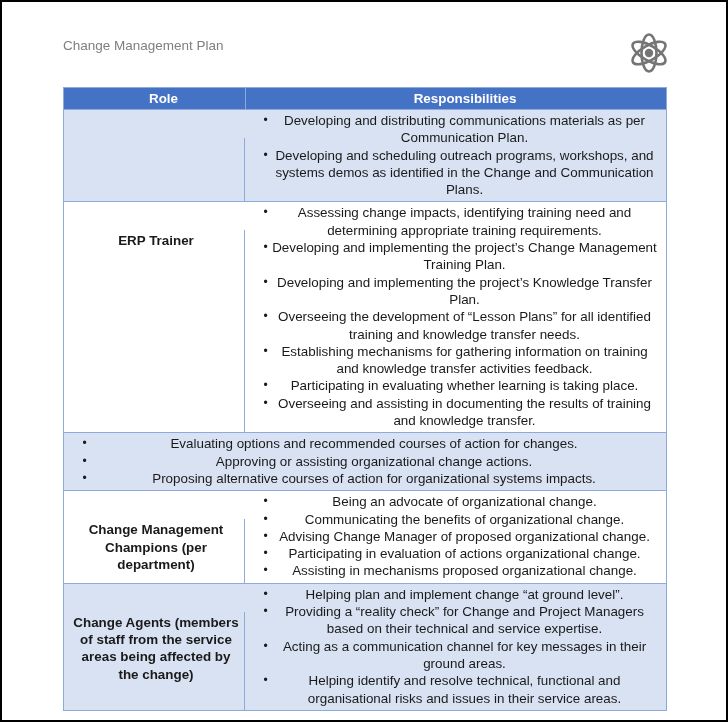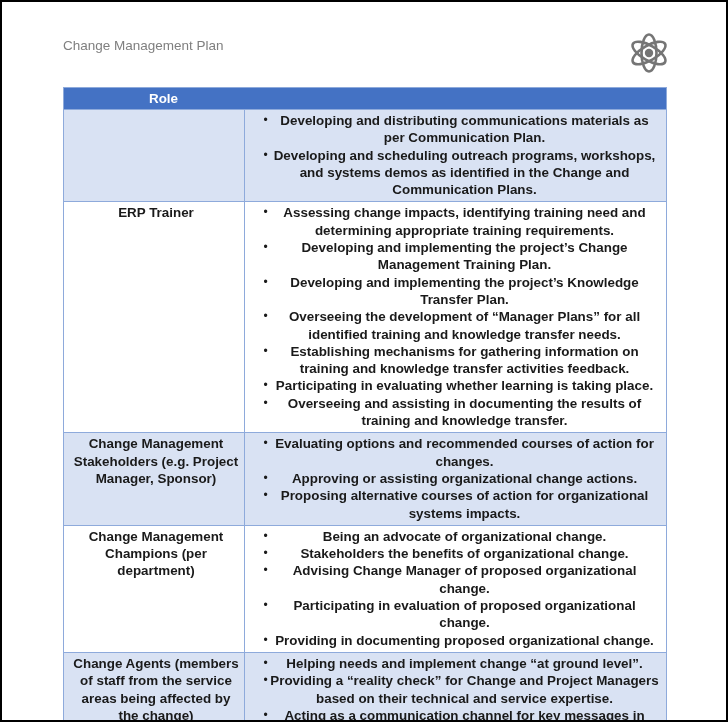--- a/index.html
+++ b/index.html
@@ -29,26 +29,26 @@
     font-size:13.4px;line-height:17.3px;color:var(--text);
   }
   .t-head{display:flex;background:var(--header-bg);color:#fff;font-weight:bold;}
   .th{height:21px;line-height:21px;padding-left:18px;font-size:13.4px;}
   .role-col{width:181px;flex:none;}
   .resp-col{flex:1;border-left:1px solid var(--tbl-border);}
   .t-row{display:flex;border-top:1px solid var(--tbl-border);background:#fff;}
   .t-row.shaded{background:var(--band-bg);}
   .role-cell{
     width:181px;flex:none;font-weight:bold;
-    padding:2px 4px 3px 8px;border-right:1px solid var(--tbl-border);
+    padding:2px 4px 3px 8px;border-right:1px solid var(--tbl-border);margin-top:28px;
   }
   .resp-cell{flex:1;padding:2px 4px 3px 0;}
   .bullet-item{display:flex;}
   .bullet-dot{flex:none;width:24px;padding-left:17px;font-size:12px;}
-  .bullet-text{flex:1;padding-right:2px;font-weight:bold;}
+  .bullet-text{flex:1;padding-right:2px;}
 </style>
 </head>
 <body>
 
 <div class="page">
 
   <div class="doc-title">
     <div>Change Management Plan</div>
   </div>
 
@@ -59,20 +59,21 @@
         <ellipse cx="22" cy="22" rx="7.5" ry="18.5" transform="rotate(60 22 22)"></ellipse>
         <ellipse cx="22" cy="22" rx="7.5" ry="18.5" transform="rotate(-60 22 22)"></ellipse>
       </g>
       <circle cx="22" cy="22" r="4.2" fill="#757575"></circle>
     </svg>
   </div>
 
   <div class="roles-table">
     <div class="t-head">
       <div class="th role-col">Role</div>
+      <div class="th resp-col">Responsibilities</div>
     </div>
     <div id="tbody">
         <div class="t-row shaded">
           <div class="role-cell"></div>
           <div class="resp-cell">
             <div class="bullet-item">
               <span class="bullet-dot">•</span>
               <span class="bullet-text">Developing and distributing communications materials as per Communication Plan.</span>
             </div>
             <div class="bullet-item">
@@ -91,38 +92,37 @@
             <div class="bullet-item">
               <span class="bullet-dot">•</span>
               <span class="bullet-text">Developing and implementing the project’s Change Management Training Plan.</span>
             </div>
             <div class="bullet-item">
               <span class="bullet-dot">•</span>
               <span class="bullet-text">Developing and implementing the project’s Knowledge Transfer Plan.</span>
             </div>
             <div class="bullet-item">
               <span class="bullet-dot">•</span>
-              <span class="bullet-text">Overseeing the development of “Manager Plans” for all identified training and knowledge transfer needs.</span>
+              <span class="bullet-text">Overseeing the development of “Lesson Plans” for all identified training and knowledge transfer needs.</span>
             </div>
             <div class="bullet-item">
               <span class="bullet-dot">•</span>
               <span class="bullet-text">Establishing mechanisms for gathering information on training and knowledge transfer activities feedback.</span>
             </div>
             <div class="bullet-item">
               <span class="bullet-dot">•</span>
               <span class="bullet-text">Participating in evaluating whether learning is taking place.</span>
             </div>
             <div class="bullet-item">
               <span class="bullet-dot">•</span>
               <span class="bullet-text">Overseeing and assisting in documenting the results of training and knowledge transfer.</span>
             </div>
           </div>
         </div>
         <div class="t-row shaded">
-          <div class="role-cell">Change Management Stakeholders (e.g. Project Manager, Sponsor)</div>
           <div class="resp-cell">
             <div class="bullet-item">
               <span class="bullet-dot">•</span>
               <span class="bullet-text">Evaluating options and recommended courses of action for changes.</span>
             </div>
             <div class="bullet-item">
               <span class="bullet-dot">•</span>
               <span class="bullet-text">Approving or assisting organizational change actions.</span>
             </div>
             <div class="bullet-item">
@@ -133,42 +133,42 @@
         </div>
         <div class="t-row">
           <div class="role-cell">Change Management Champions (per department)</div>
           <div class="resp-cell">
             <div class="bullet-item">
               <span class="bullet-dot">•</span>
               <span class="bullet-text">Being an advocate of organizational change.</span>
             </div>
             <div class="bullet-item">
               <span class="bullet-dot">•</span>
-              <span class="bullet-text">Stakeholders the benefits of organizational change.</span>
+              <span class="bullet-text">Communicating the benefits of organizational change.</span>
             </div>
             <div class="bullet-item">
               <span class="bullet-dot">•</span>
               <span class="bullet-text">Advising Change Manager of proposed organizational change.</span>
             </div>
             <div class="bullet-item">
               <span class="bullet-dot">•</span>
-              <span class="bullet-text">Participating in evaluation of proposed organizational change.</span>
+              <span class="bullet-text">Participating in evaluation of actions organizational change.</span>
             </div>
             <div class="bullet-item">
               <span class="bullet-dot">•</span>
-              <span class="bullet-text">Providing in documenting proposed organizational change.</span>
+              <span class="bullet-text">Assisting in mechanisms proposed organizational change.</span>
             </div>
           </div>
         </div>
         <div class="t-row shaded">
           <div class="role-cell">Change Agents (members of staff from the service areas being affected by the change)</div>
           <div class="resp-cell">
             <div class="bullet-item">
               <span class="bullet-dot">•</span>
-              <span class="bullet-text">Helping needs and implement change “at ground level”.</span>
+              <span class="bullet-text">Helping plan and implement change “at ground level”.</span>
             </div>
             <div class="bullet-item">
               <span class="bullet-dot">•</span>
               <span class="bullet-text">Providing a “reality check” for Change and Project Managers based on their technical and service expertise.</span>
             </div>
             <div class="bullet-item">
               <span class="bullet-dot">•</span>
               <span class="bullet-text">Acting as a communication channel for key messages in their ground areas.</span>
             </div>
             <div class="bullet-item">

